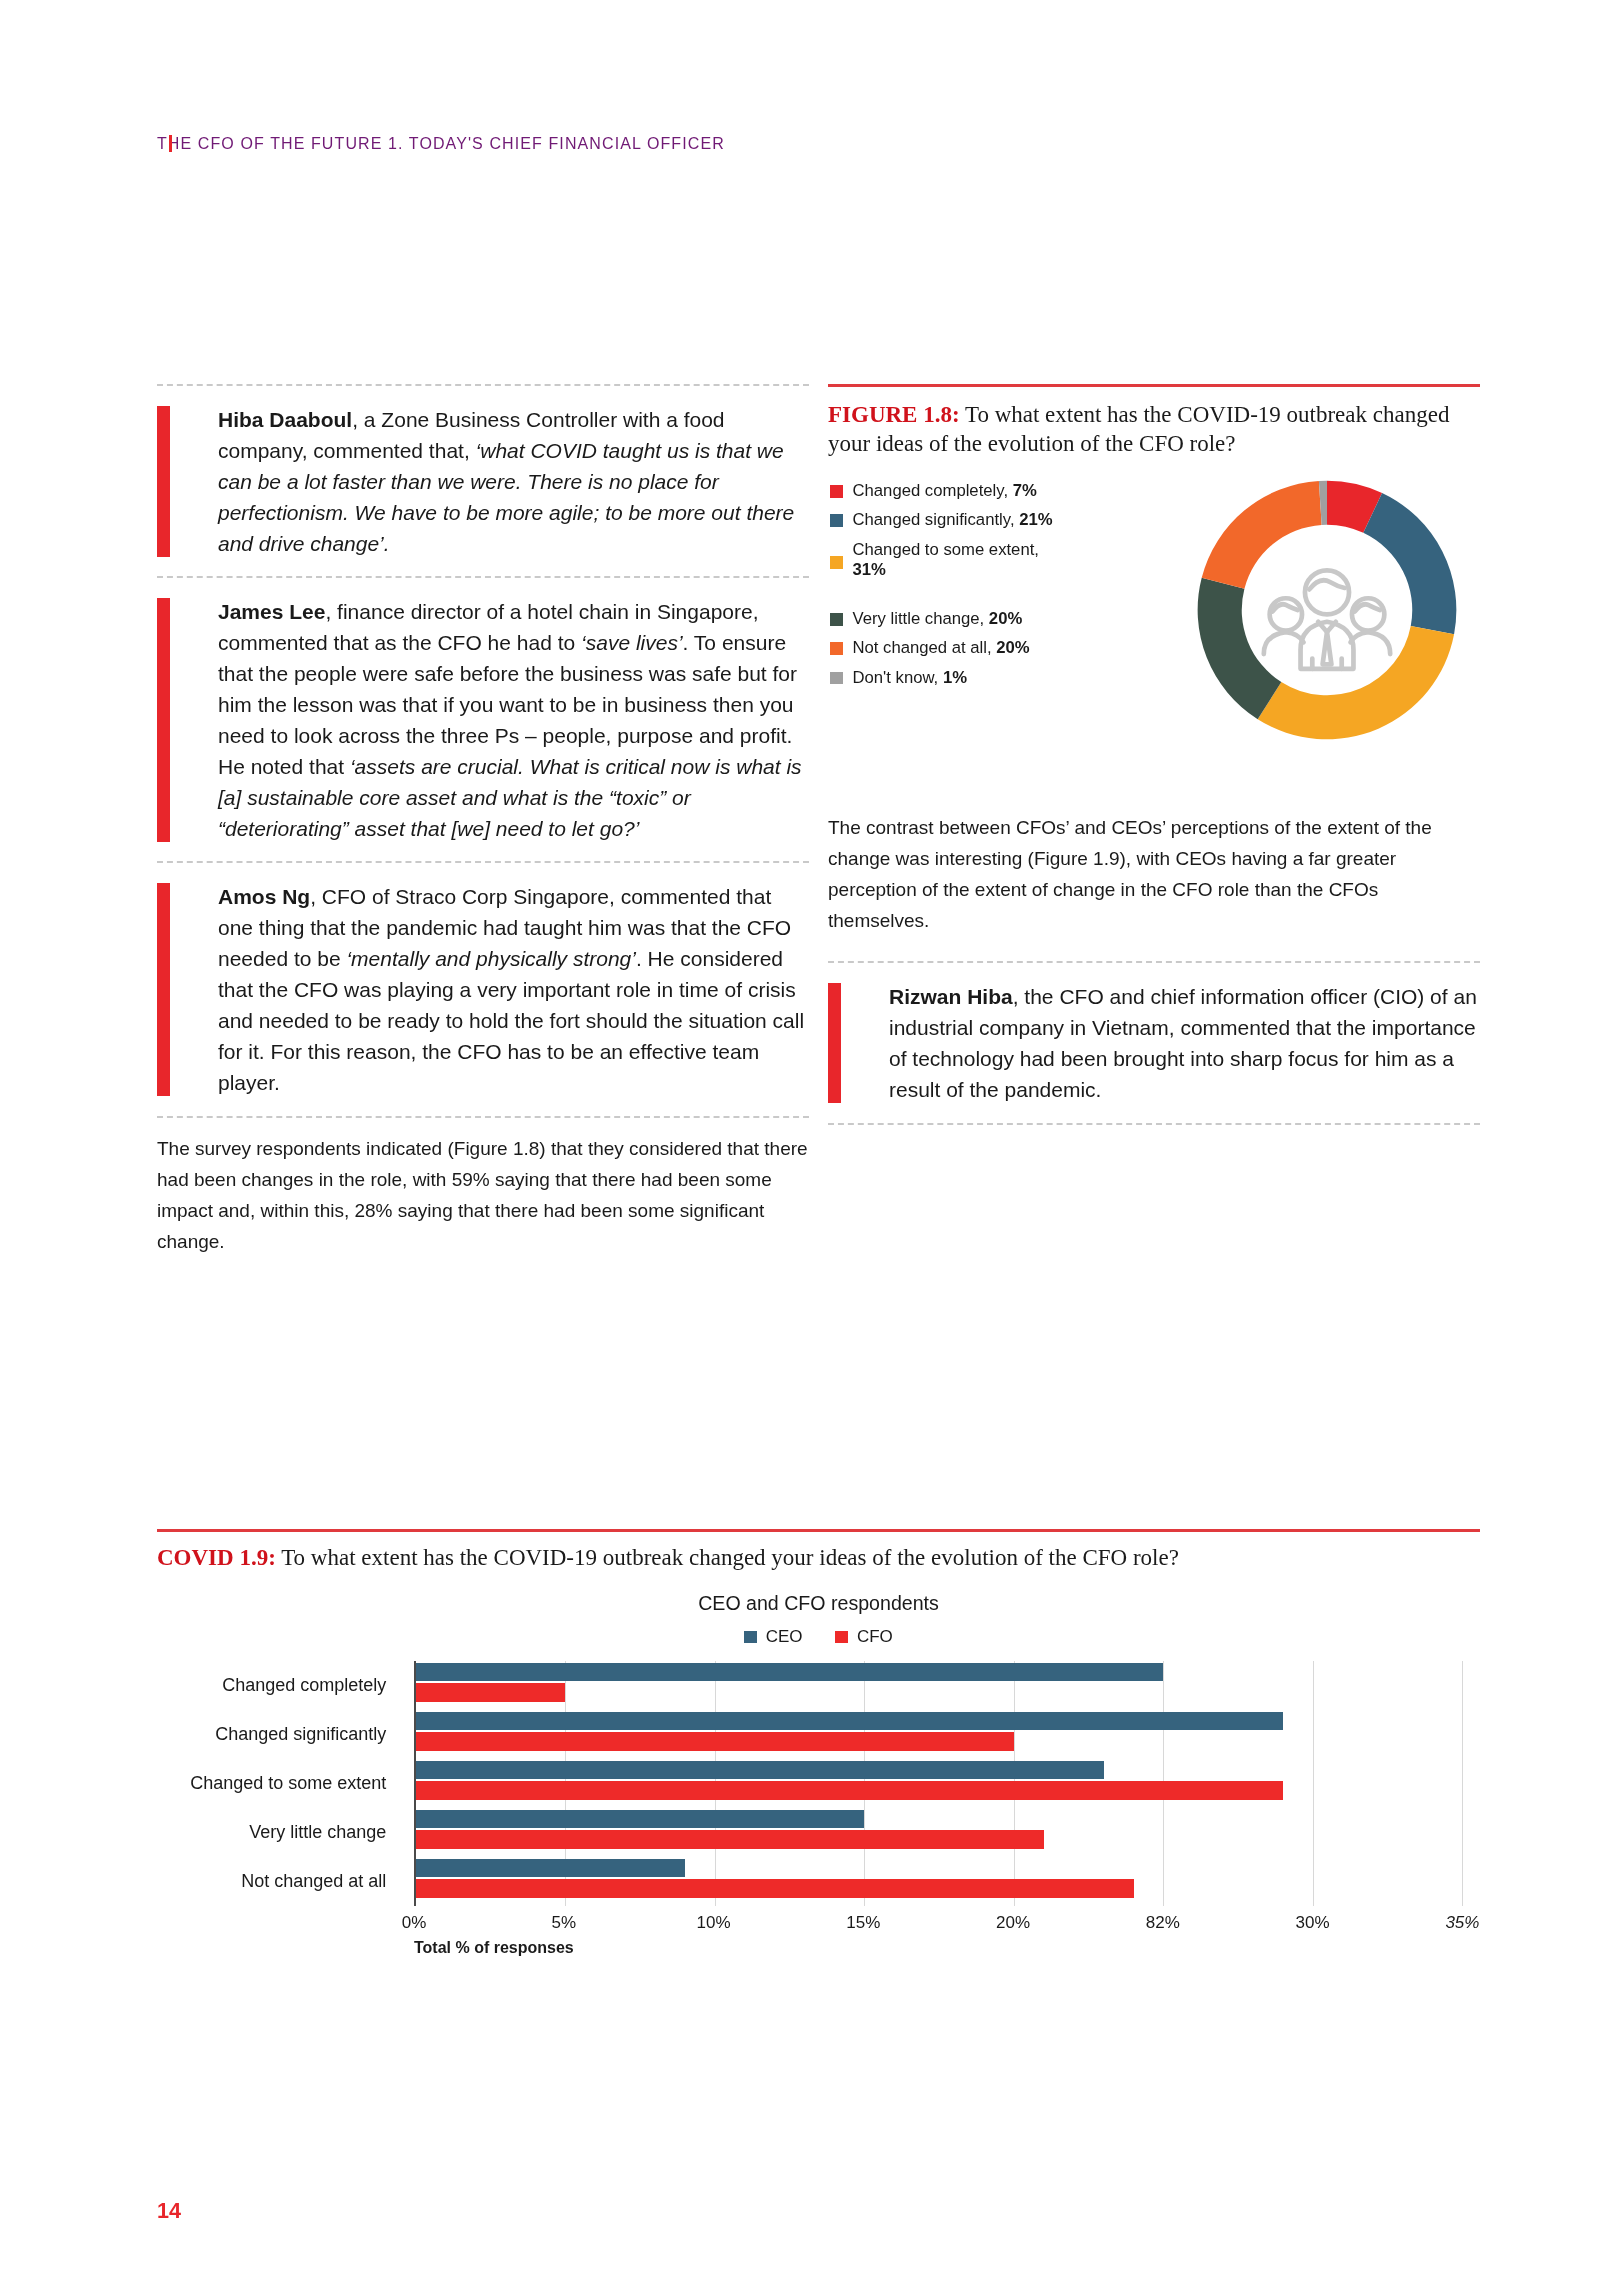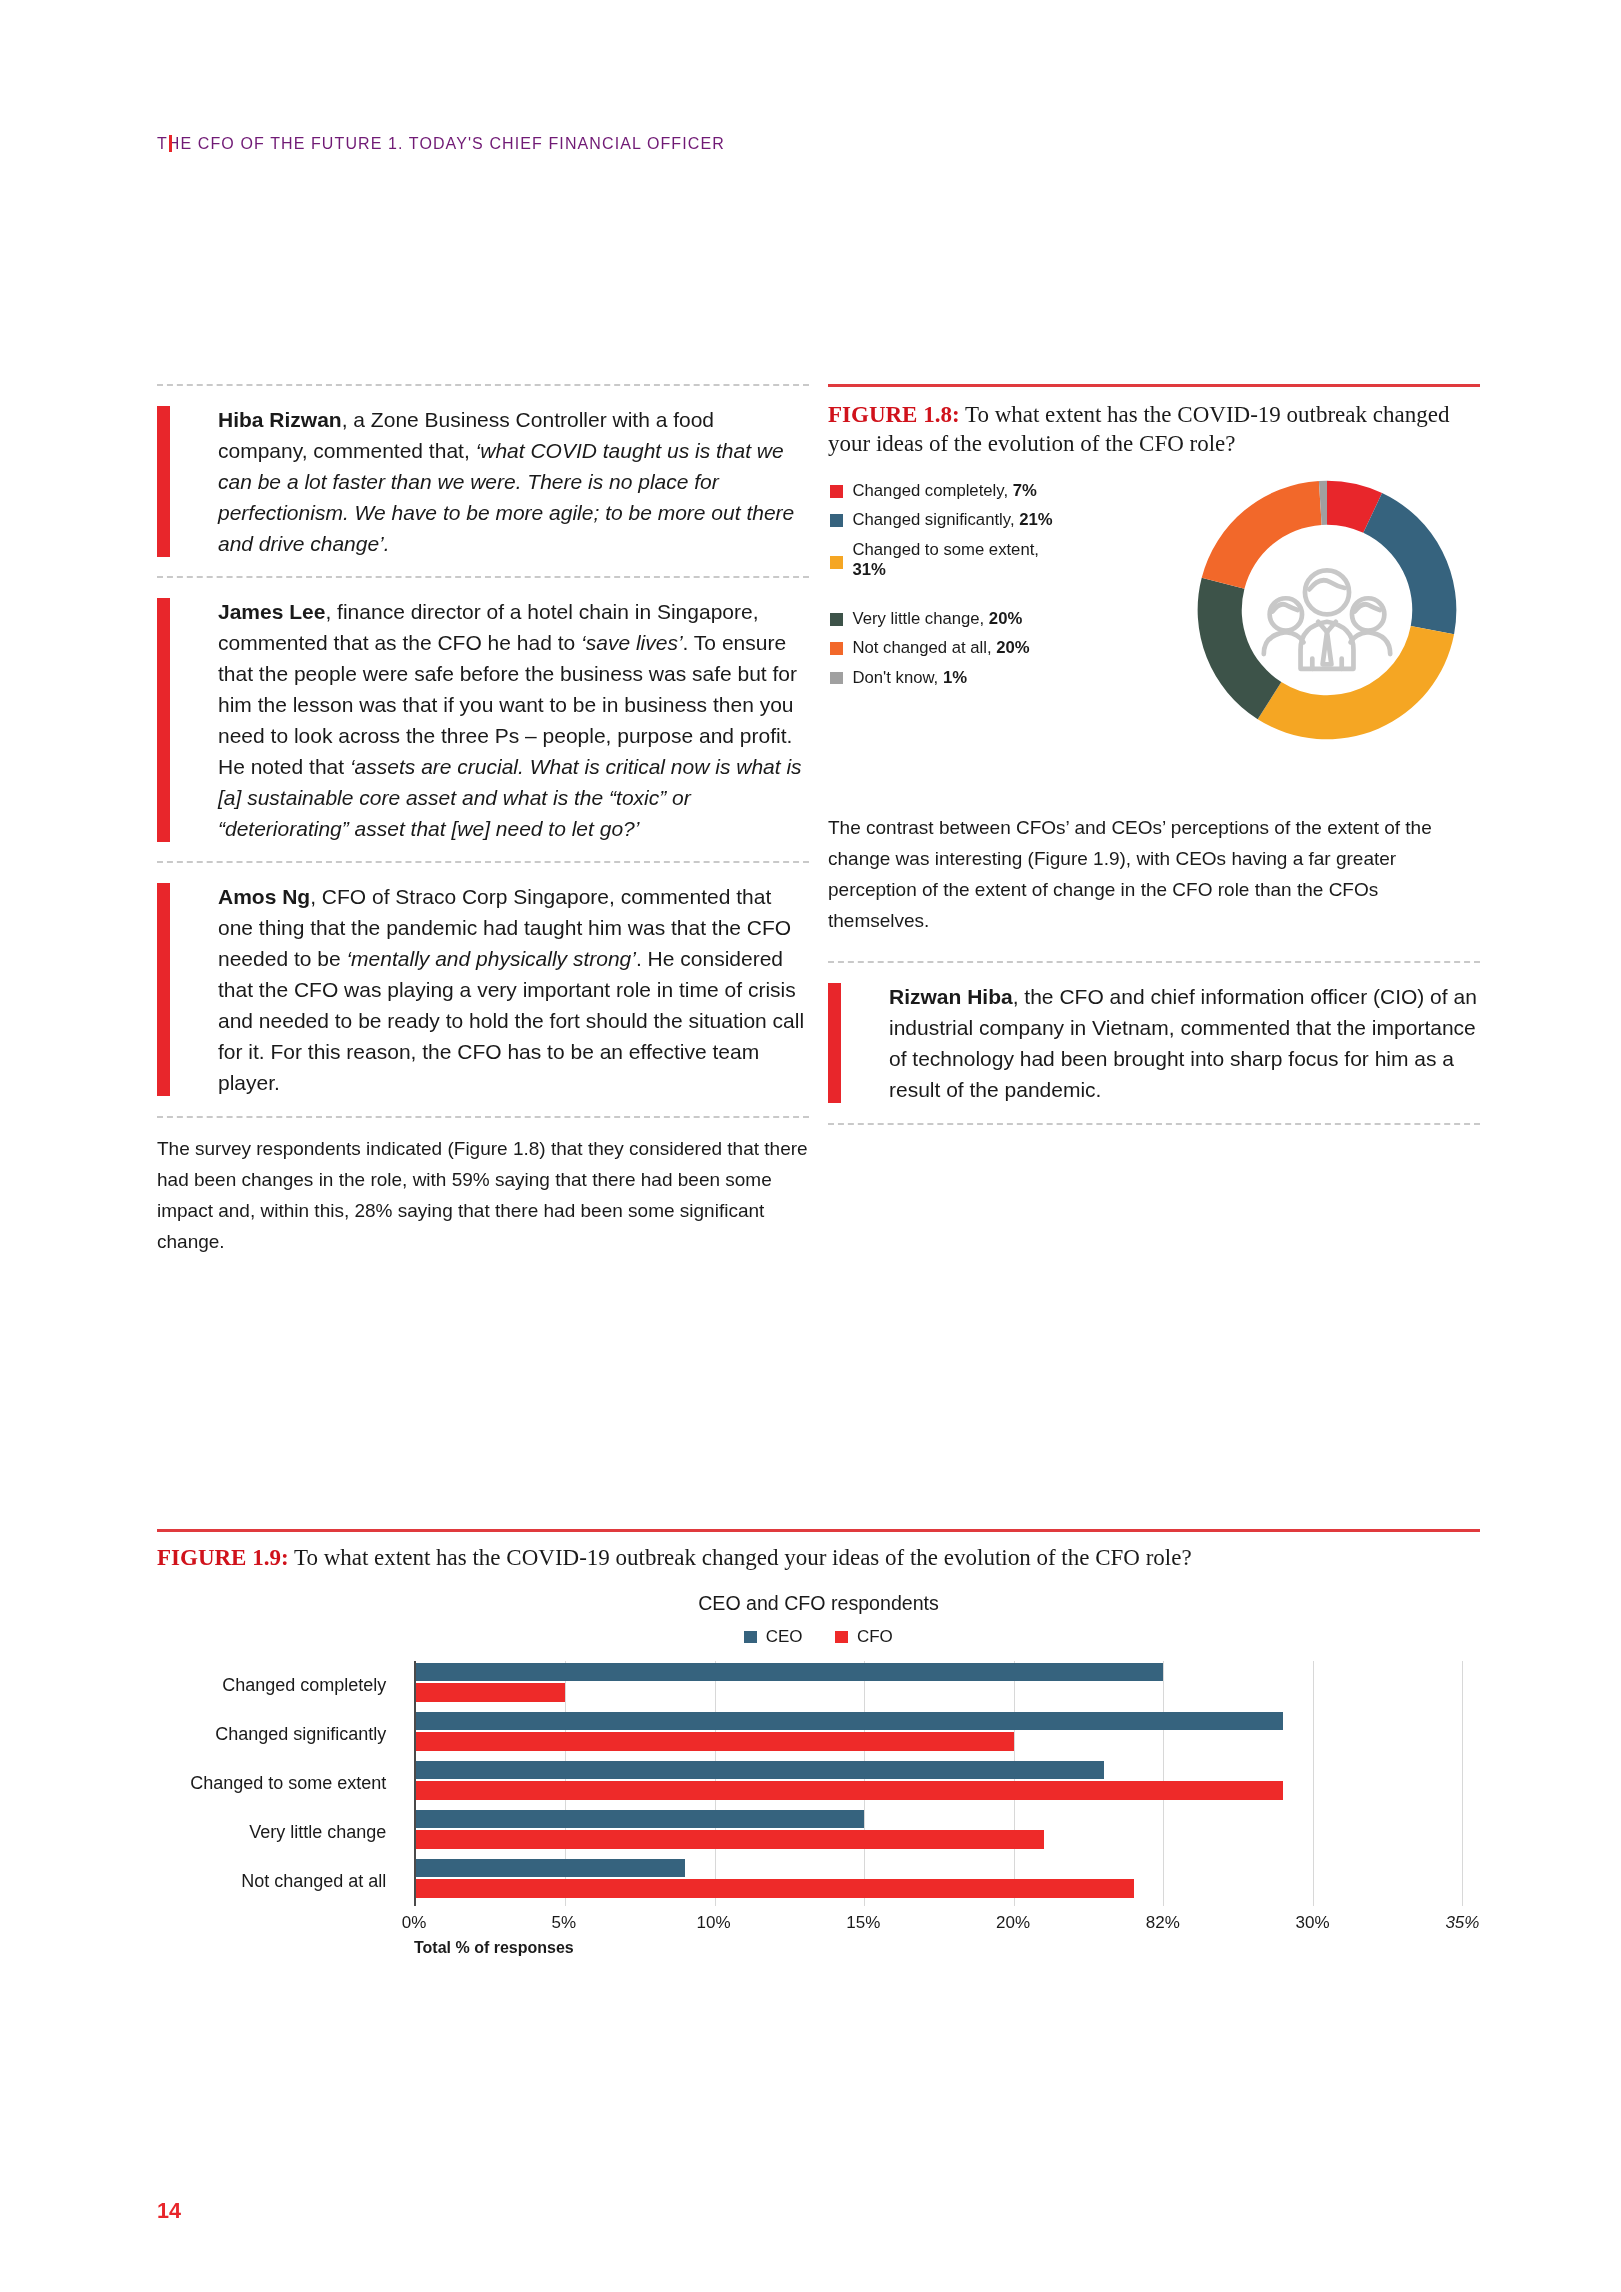--- a/index.html
+++ b/index.html
@@ -144,21 +144,21 @@
     <span class="bar"></span>
     <span>1. TODAY'S CHIEF FINANCIAL OFFICER</span>
   </div>
 
   <div class="col-left">
 
     <div class="dash"></div>
 
     <div class="quote">
       <div class="rule"></div>
-      <p><b>Hiba Rizwan</b><span>, a Zone Business Controller with a food company, commented that, </span><i>‘what COVID taught us is that we can be a lot faster than we were. There is no place for perfectionism. We have to be more agile; to be more out there and drive change’.</i></p>
+      <p><b>Hiba Daaboul</b><span>, a Zone Business Controller with a food company, commented that, </span><i>‘what COVID taught us is that we can be a lot faster than we were. There is no place for perfectionism. We have to be more agile; to be more out there and drive change’.</i></p>
     </div>
 
     <div class="dash"></div>
 
     <div class="quote">
       <div class="rule"></div>
       <p><b>James Lee</b><span>, finance director of a hotel chain in Singapore, commented that as the CFO he had to </span><i>‘save lives’</i><span>. To ensure that the people were safe before the business was safe but for him the lesson was that if you want to be in business then you need to look across the three Ps – people, purpose and profit. He noted that </span><i>‘assets are crucial. What is critical now is what is [a] sustainable core asset and what is the “toxic” or “deteriorating” asset that [we] need to let go?’</i></p>
     </div>
 
     <div class="dash"></div>
@@ -248,21 +248,21 @@
       <div class="rule"></div>
       <p><b>Rizwan Hiba</b><span>, the CFO and chief information officer (CIO) of an industrial company in Vietnam, commented that the importance of technology had been brought into sharp focus for him as a result of the pandemic.</span></p>
     </div>
 
     <div class="dash"></div>
   </div>
 
   <div class="chart-block">
     <div class="fig-rule"></div>
     <div class="chart-title">
-      <span class="lbl">FIGURE 1.9:</span><span> To what extent has the COVID-19 outbreak changed your ideas of the evolution of the CFO role?</span>
+      <span class="lbl">COVID 1.9:</span><span> To what extent has the COVID-19 outbreak changed your ideas of the evolution of the CFO role?</span>
     </div>
 
     <div class="chart-sub">CEO and CFO respondents</div>
 
     <div class="chart-legend">
       <div class="item">
         <span class="sw2" style="background:#36637E"></span>
         <span>CEO</span>
       </div>
       <div class="item">

